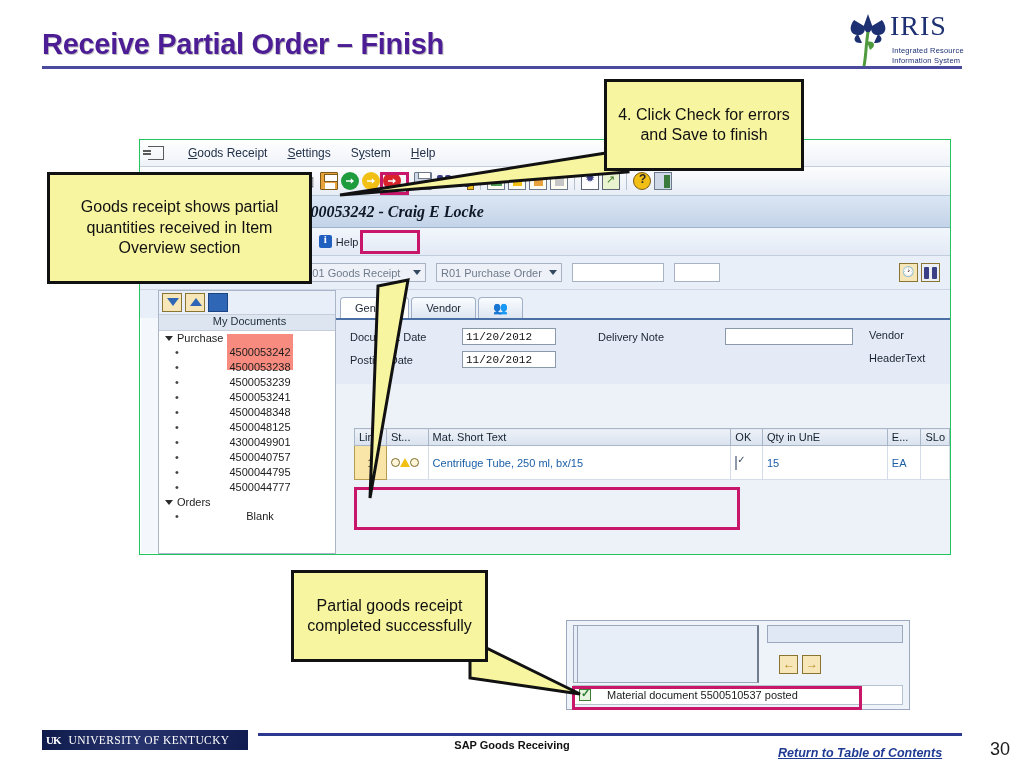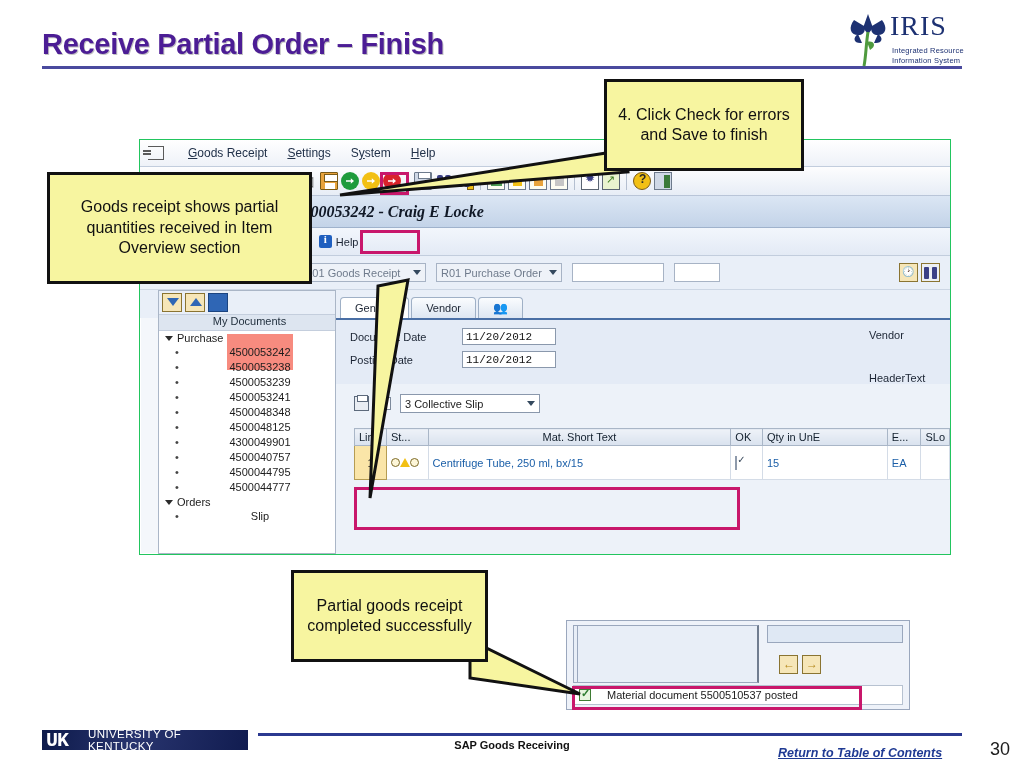--- a/index.html
+++ b/index.html
@@ -281,22 +281,22 @@
   .tail { position:absolute; z-index:39; }
   .tail svg { display:block; overflow:visible; }
 
   
   #footer-rule { position:absolute; left:258px; top:733px; width:704px; height:3px; background:#2b3990;}
   #uk-logo {
     position:absolute; left:42px; top:730px; width:206px; height:20px;
     background:linear-gradient(100deg,#0d1a4a 0%,#28346e 45%,#111c50 100%);
     display:flex; align-items:center; padding-left:4px; overflow:hidden;
   }
-  #uk-mark { font-family:Liberation Mono, monospace; font-weight:bold; font-size:20px; color:#fff; letter-spacing:-1px; }
-  #uk-name { font-family:Liberation Sans, sans-serif; font-size:11.5px; color:#fff; letter-spacing:.4px; margin-left:20px;}
+  #uk-mark { font-family:Liberation Serif, serif; font-weight:bold; font-size:11px; color:#fff; letter-spacing:-1px; }
+  #uk-name { font-family:Liberation Serif, serif; font-size:11.5px; color:#fff; letter-spacing:.4px; margin-left:8px;}
   #footer-center {
     position:absolute; left:0; right:0; top:739px; text-align:center;
     font-size:11px; font-weight:bold; color:#111;
   }
   #toc-link {
     position:absolute; left:778px; top:746px;
     font-size:12.5px; font-style:italic; font-weight:bold; color:#1f3a93;
     text-decoration:underline;
   }
   #page-num {
@@ -401,44 +401,40 @@
 
   <div id="tabpanel">
     <div class="fieldrow" style="left:14px;top:8px;">
       <span class="flabel" style="width:112px;">Document Date</span>
       <span class="finput" style="width:94px;">11/20/2012</span>
     </div>
     <div class="fieldrow" style="left:14px;top:31px;">
       <span class="flabel" style="width:112px;">Posting Date</span>
       <span class="finput" style="width:94px;">11/20/2012</span>
     </div>
+    <div class="fieldrow" style="left:262px;top:8px;">
+      <span class="flabel" style="width:127px;">Delivery Note</span>
+      <span class="finput blank" style="width:128px;"></span>
+    </div>
     <div class="fieldrow" style="left:533px;top:9px;">
       <span class="flabel">Vendor</span>
     </div>
-    <div class="fieldrow" style="left:533px;top:32px;margin-top:20px;">
+    <div class="fieldrow" style="left:533px;top:32px;">
       <span class="flabel">HeaderText</span>
     </div>
   </div>
 
   <div id="ovr-pane">
-    <div class="slip-row">
-      <div class="slip-print"></div>
-      <div class="slip-chk"></div>
-      <div class="slip-dd">
-        <span>3 Collective Slip</span>
-          <span class="tri-dk"></span>
-      </div>
-    </div>
 
     <table id="item-table">
       <thead>
         <tr>
           <th style="width:32px;">Line</th>
           <th style="width:42px;">St...</th>
-          <th style="width:316px;text-align:center;">Mat. Short Text</th>
+          <th style="width:316px;">Mat. Short Text</th>
           <th style="width:32px;">OK</th>
           <th style="width:130px;">Qty in UnE</th>
           <th style="width:34px;">E...</th>
           <th>SLo</th>
         </tr>
       </thead>
       <tbody>
         <tr>
           <td class="linecell">1</td>
           <td>
@@ -480,21 +476,21 @@
     <div class="tree-leaf">4500048348</div>
     <div class="tree-leaf">4500048125</div>
     <div class="tree-leaf">4300049901</div>
     <div class="tree-leaf">4500040757</div>
     <div class="tree-leaf">4500044795</div>
     <div class="tree-leaf">4500044777</div>
     <div class="tree-node">
       <span class="tree-caret"></span>
       <span>Orders</span>
     </div>
-    <div class="tree-leaf">Slip</div>
+    <div class="tree-leaf">Blank</div>
   </div>
 
   <div class="hl" style="left:240px;top:32px;width:29px;height:23px;"></div>
   <div class="hl" style="left:220px;top:90px;width:60px;height:24px;"></div>
   <div class="hl" style="left:214px;top:347px;width:386px;height:43px;"></div>
 </div>
 
 <div id="status-shot">
   <div id="ss-col-left"></div>
   <div id="ss-col-right"></div>

